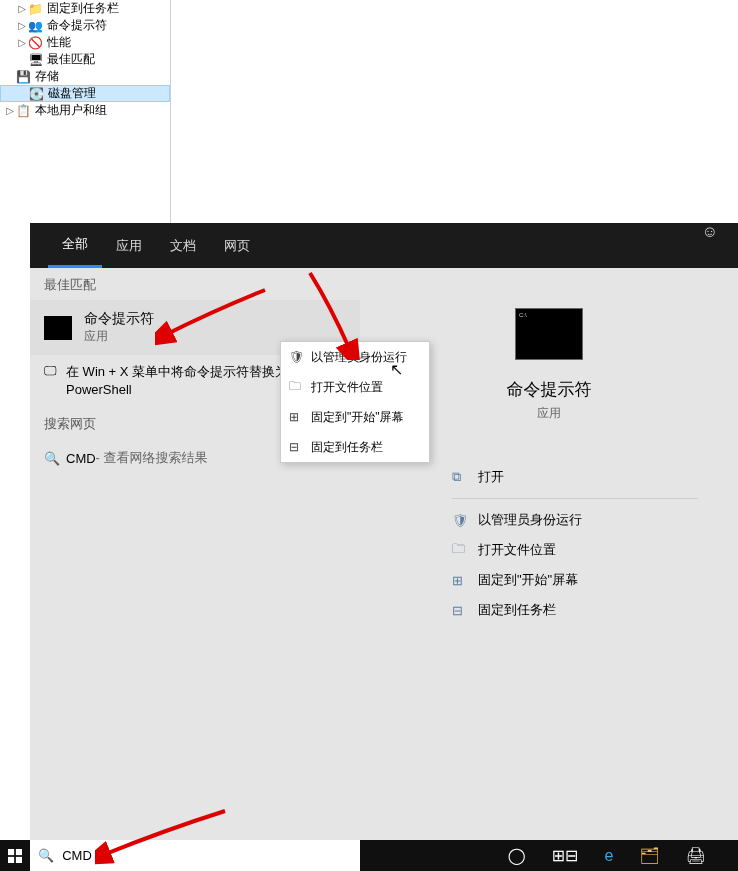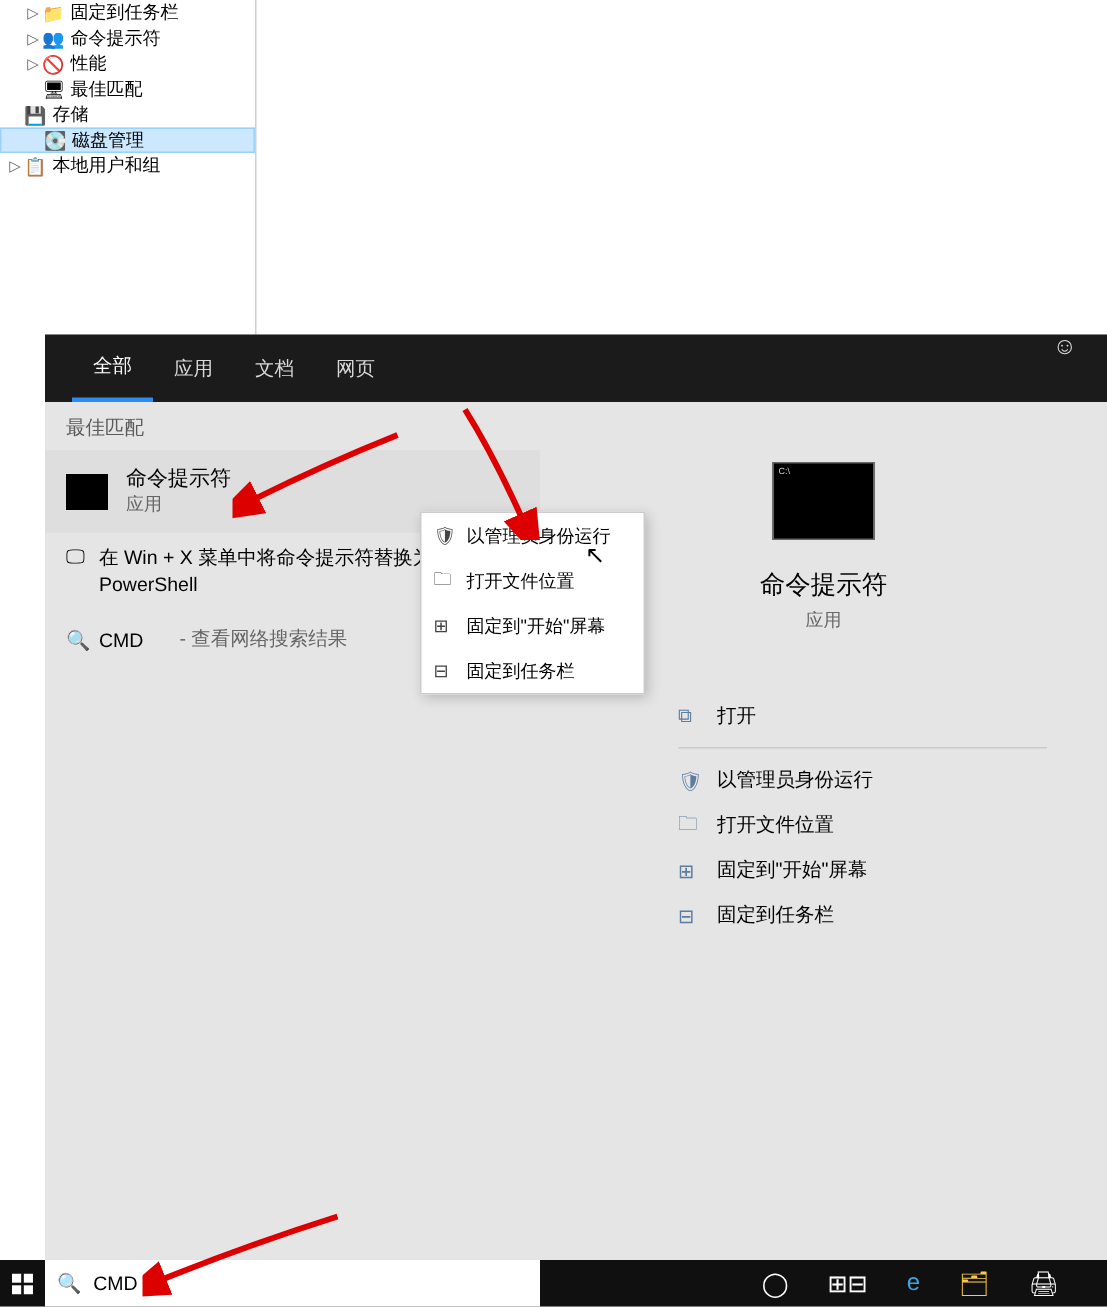--- a/index.html
+++ b/index.html
@@ -29,21 +29,21 @@
   .result-item { display: flex; align-items: center; padding: 10px 14px; }
   .result-item.highlight { background: #dedede; }
   .result-thumb { width: 28px; height: 24px; background: #000; margin-right: 12px; }
   .result-text .title { font-size: 14px; color: #000; font-weight: 500; }
   .result-text .sub { font-size: 12px; color: #666; }
   .settings-item { padding: 8px 14px; display: flex; align-items: flex-start; font-size: 13px; color: #000; }
   .settings-item .sicon { width: 22px; flex-shrink: 0; }
   .settings-item .stext { flex: 1; line-height: 1.4; }
   .web-item { padding: 10px 14px; display: flex; align-items: center; font-size: 13px; color: #000; }
   .web-item .wicon { width: 22px; color: #555; }
-  .web-item .suffix { color: #666; margin-left: 24px; }
+  .web-item .suffix { color: #666; }
   .web-item .chev { margin-left: auto; color: #555; font-size: 12px; margin-right: 18px; }
 
   
   .ctx { position: absolute; left: 280px; top: 341px; width: 150px; background: #fff; border: 1px solid #ccc; box-shadow: 2px 2px 8px rgba(0,0,0,.2); font-size: 12px; color: #000; z-index: 10; }
   .ctx .citem { display: flex; align-items: center; height: 30px; padding: 0 8px; }
   .ctx .cicon { width: 22px; color: #444; flex-shrink: 0; }
 
   
   .right-col { position: absolute; left: 330px; top: 45px; width: 378px; padding-top: 40px; text-align: center; }
   .preview-box { width: 68px; height: 52px; background: #000; margin: 0 auto 18px; border: 1px solid #666; display: flex; align-items: flex-start; padding: 3px; }
@@ -130,20 +130,21 @@
         <div class="title">命令提示符</div>
         <div class="sub">应用</div>
       </div>
     </div>
 
     <div class="settings-item">
       <div class="sicon">🖵</div>
       <div class="stext">在 Win + X 菜单中将命令提示符替换为 Windows PowerShell</div>
     </div>
 
+    <div class="section-label">搜索网页</div>
     <div class="web-item">
       <div class="wicon">🔍</div>
       <span>CMD</span>
         <span class="suffix"> - 查看网络搜索结果</span>
       <span class="chev">〉</span>
     </div>
   </div>
 
   <div class="right-col">
     <div class="preview-box">

